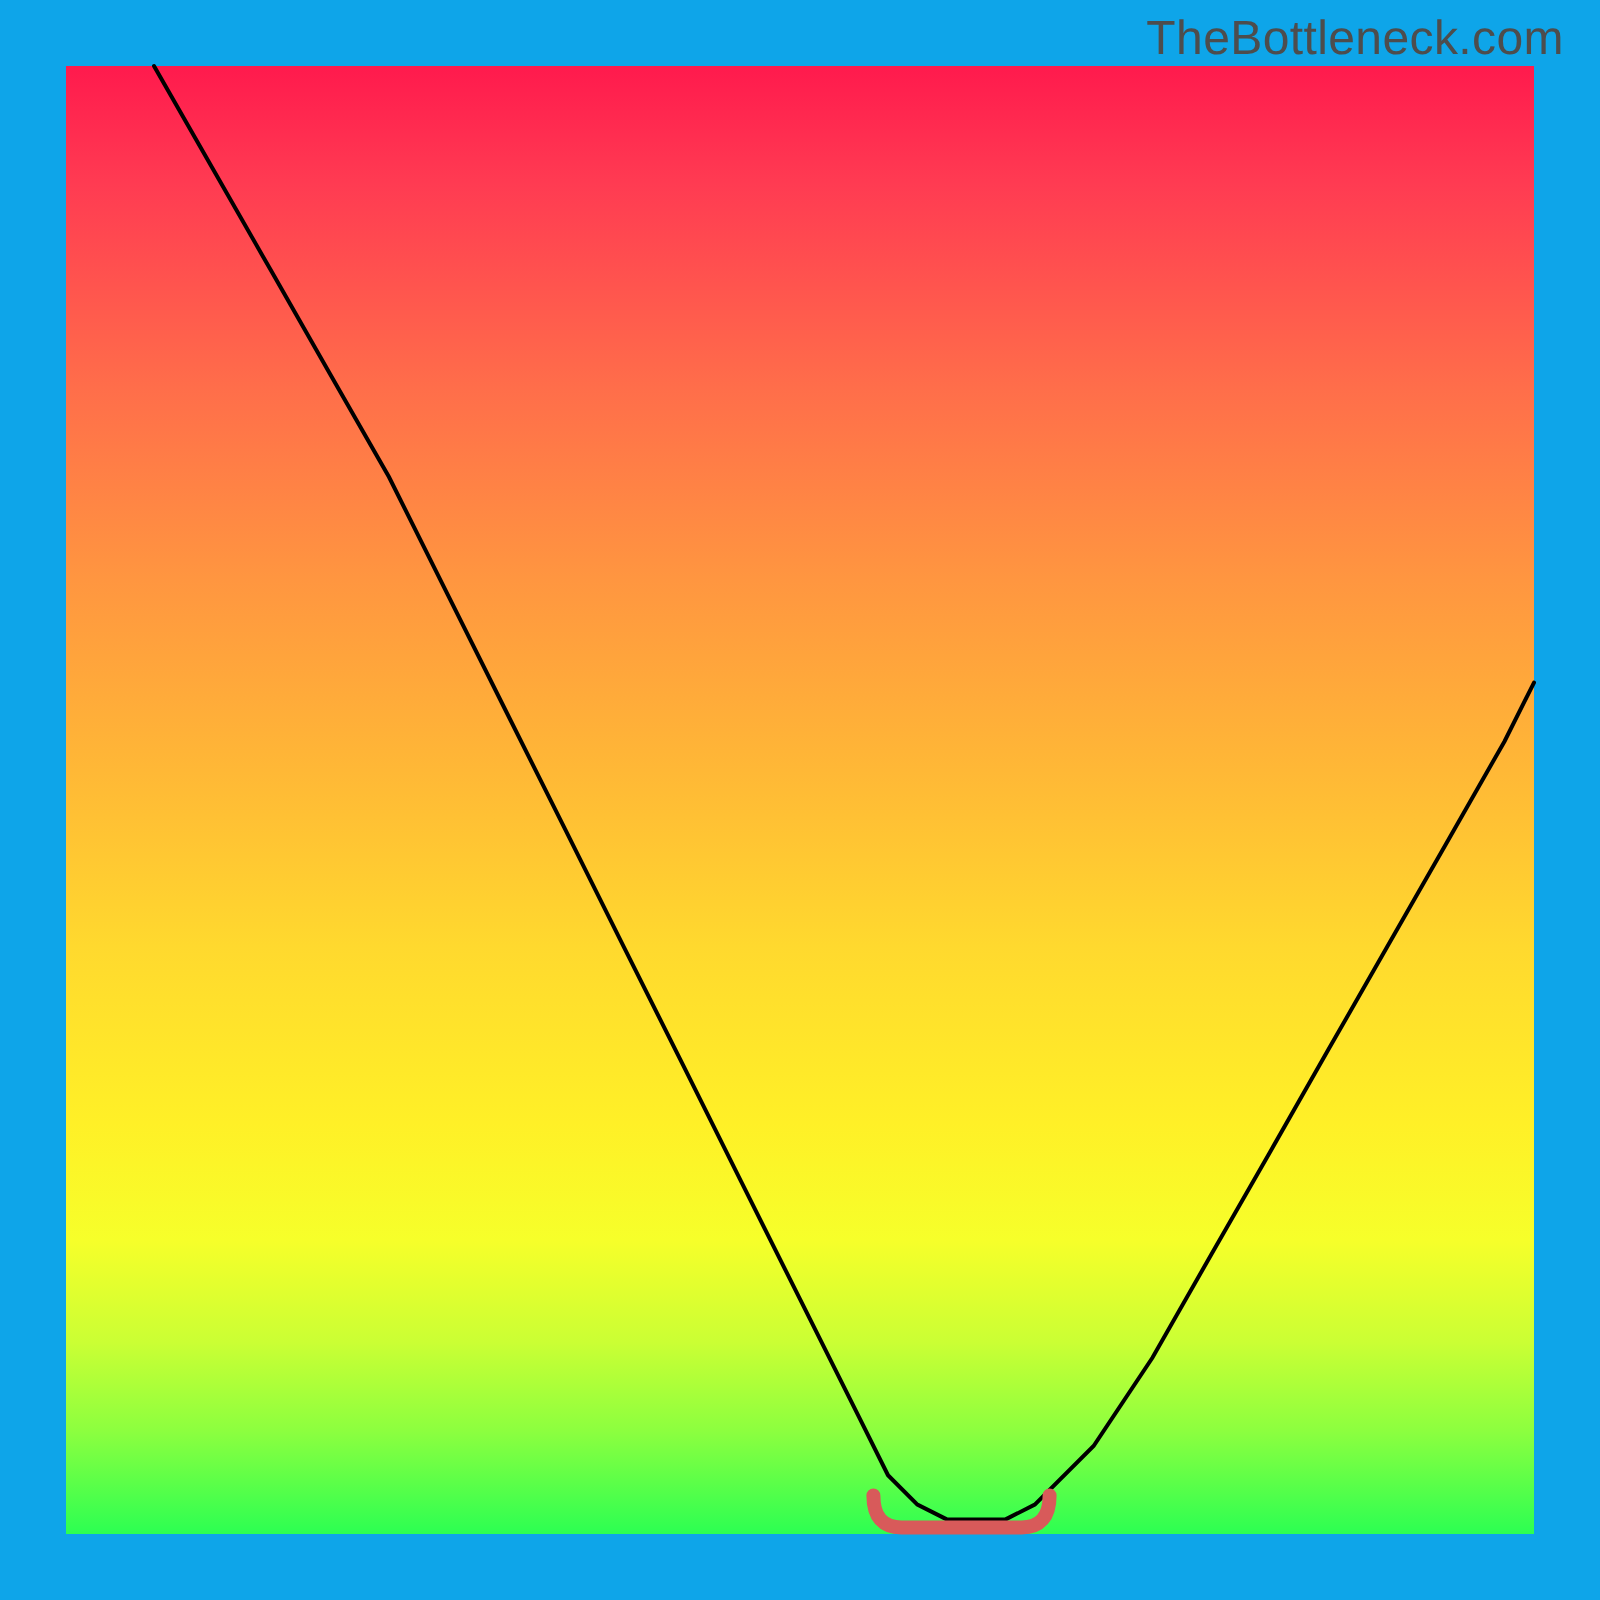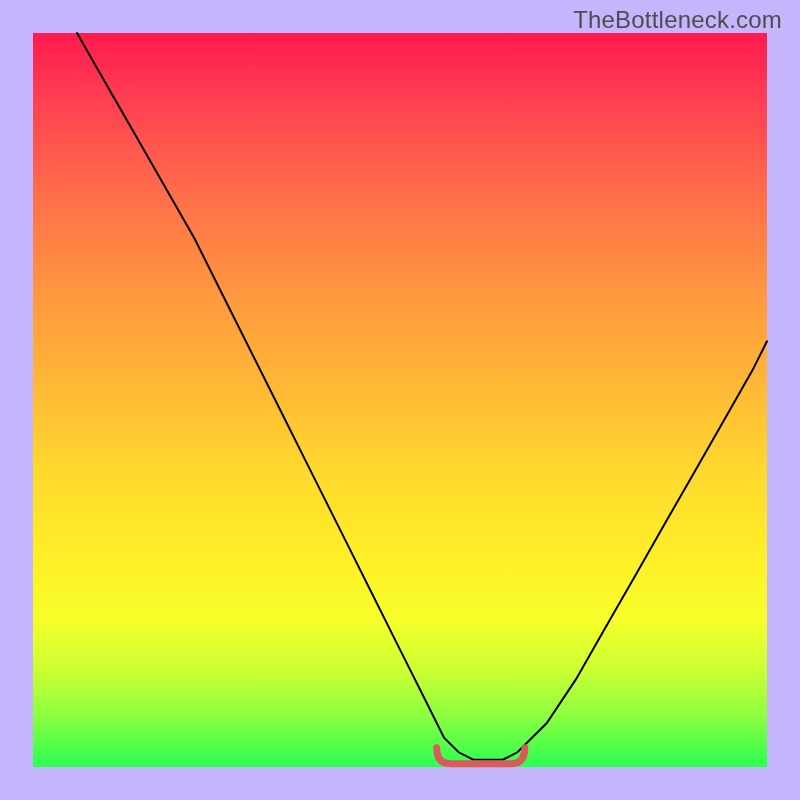--- a/index.html
+++ b/index.html
@@ -8,21 +8,21 @@
     width: 800px;
     height: 800px;
     background: #000;
     overflow: hidden;
     font-family: Arial, Helvetica, sans-serif;
   }
   .frame {
     position: relative;
     width: 800px;
     height: 800px;
-    background: #c4b5fd;
+    background: #0ea5e9;
   }
   .watermark {
     position: absolute;
     top: 6px;
     right: 18px;
     color: #4d4d4d;
     font-size: 24px;
     font-weight: 400;
     letter-spacing: 0.2px;
     z-index: 10;

